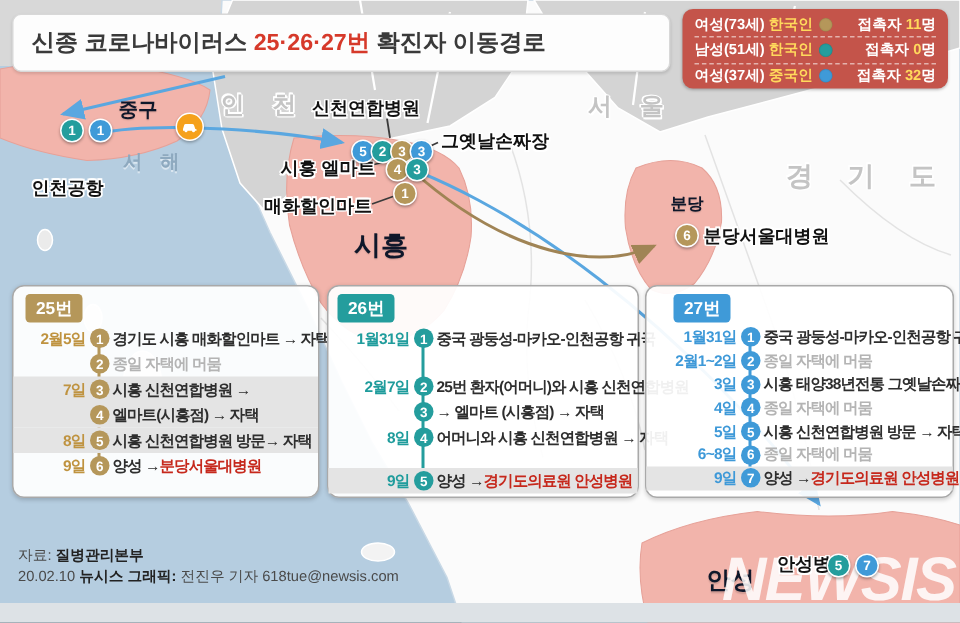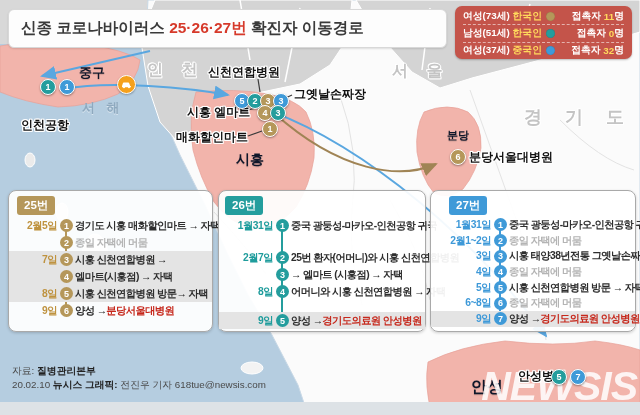--- a/index.html
+++ b/index.html
@@ -153,21 +153,21 @@
     </g>
   </svg>
 
   <div class="bottom-strip"></div>
 
   <span class="region onpink" style="left:79px;top:64px;font-size:13px;">중구</span>
   <span class="region big" style="left:392px;top:61px;font-size:16px;letter-spacing:7px;">서 울</span>
   <span class="region big" style="left:147px;top:60px;font-size:16px;letter-spacing:7px;">인 천</span>
   <span class="region big" style="left:524px;top:105px;font-size:18px;letter-spacing:9px;">경 기 도</span>
   <span class="region onpink" style="left:447px;top:128px;font-size:11px;">분당</span>
-  <span class="region onpink" style="left:236px;top:151px;font-size:14px;">시흥</span>
+  <span class="region onpink" style="left:236px;top:151px;font-size:18px;">시흥</span>
   <span class="region onpink" style="left:471px;top:377px;font-size:16px;">안성</span>
   <span class="sea-label" style="left:82px;top:99px;">서 해</span>
 
   <span class="place" style="left:21px;top:97px;margin-top:20px;">인천공항</span>
   <span class="place" style="left:208px;top:64px;">신천연합병원</span>
   <span class="place" style="left:294px;top:86px;">그옛날손짜장</span>
   <span class="place" style="left:187px;top:104px;">시흥 엘마트</span>
   <span class="place" style="left:176px;top:129px;">매화할인마트</span>
   <span class="place" style="left:469px;top:149px;">분당서울대병원</span>
   <span class="place" style="left:498px;top:368px;padding-left:20px;">안성병원</span>

